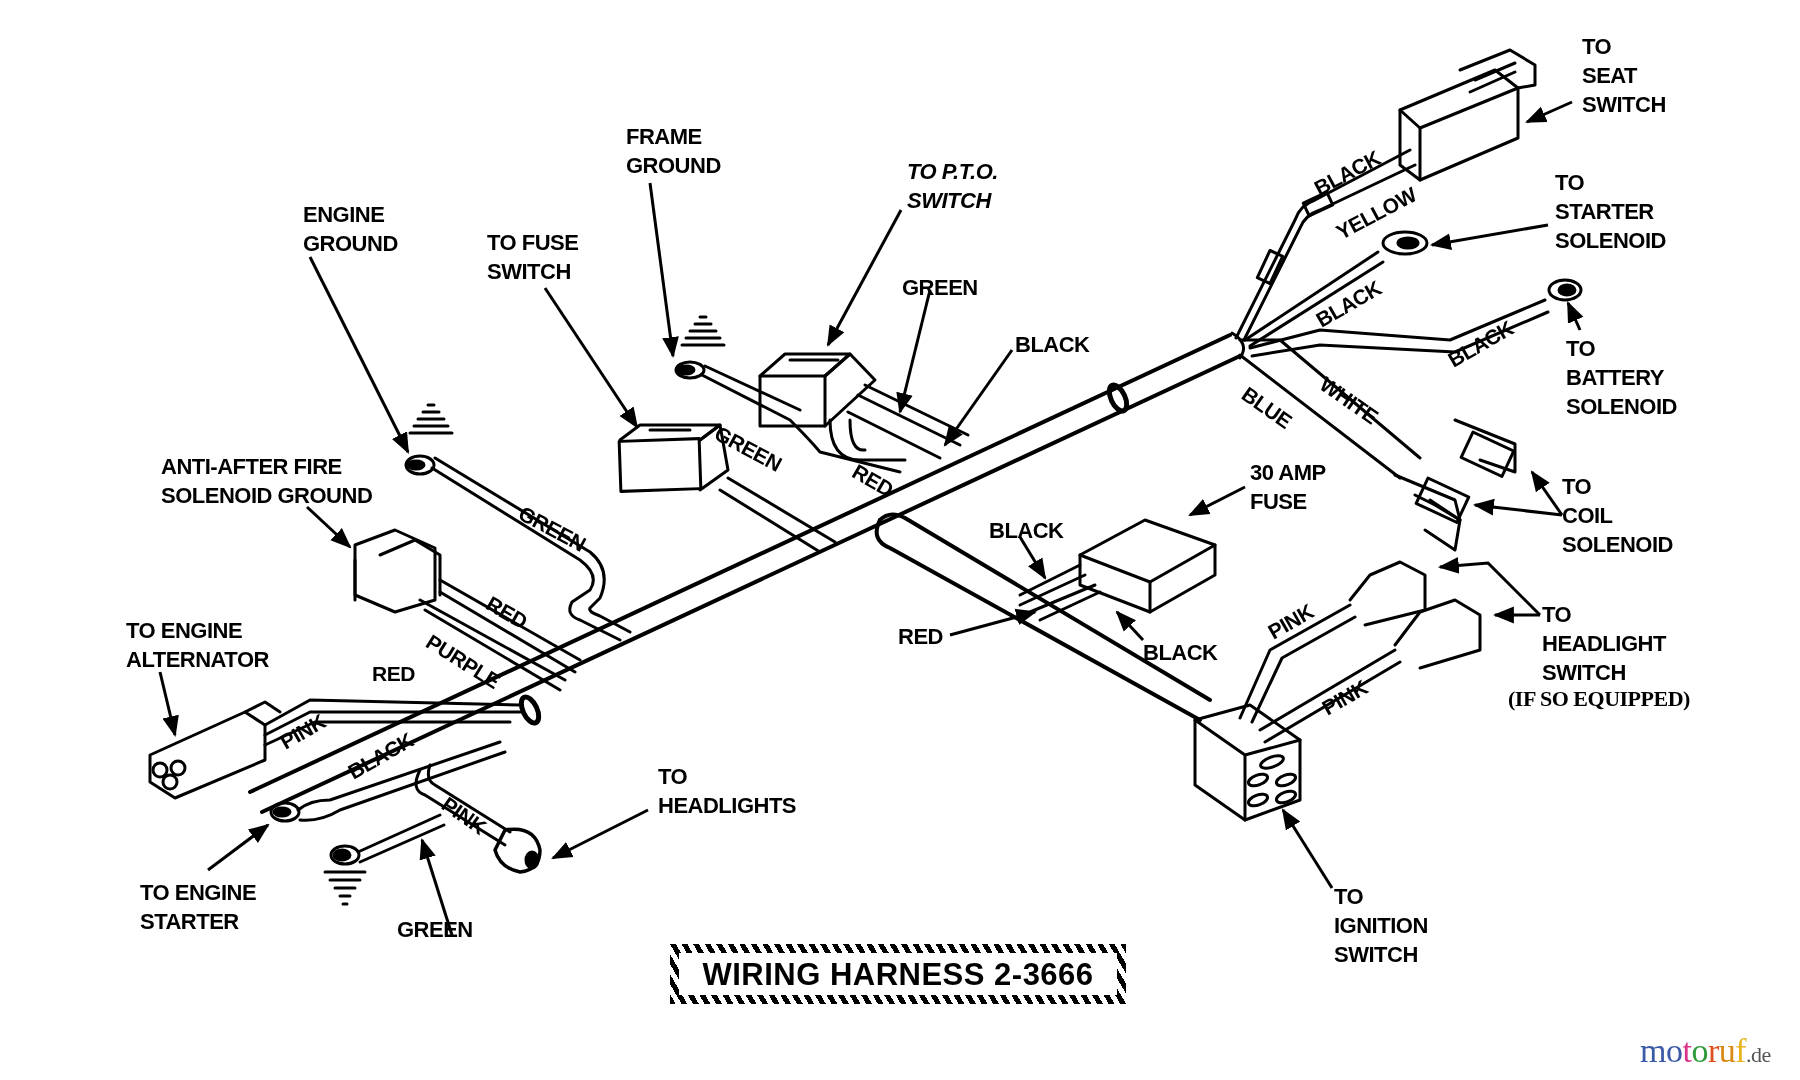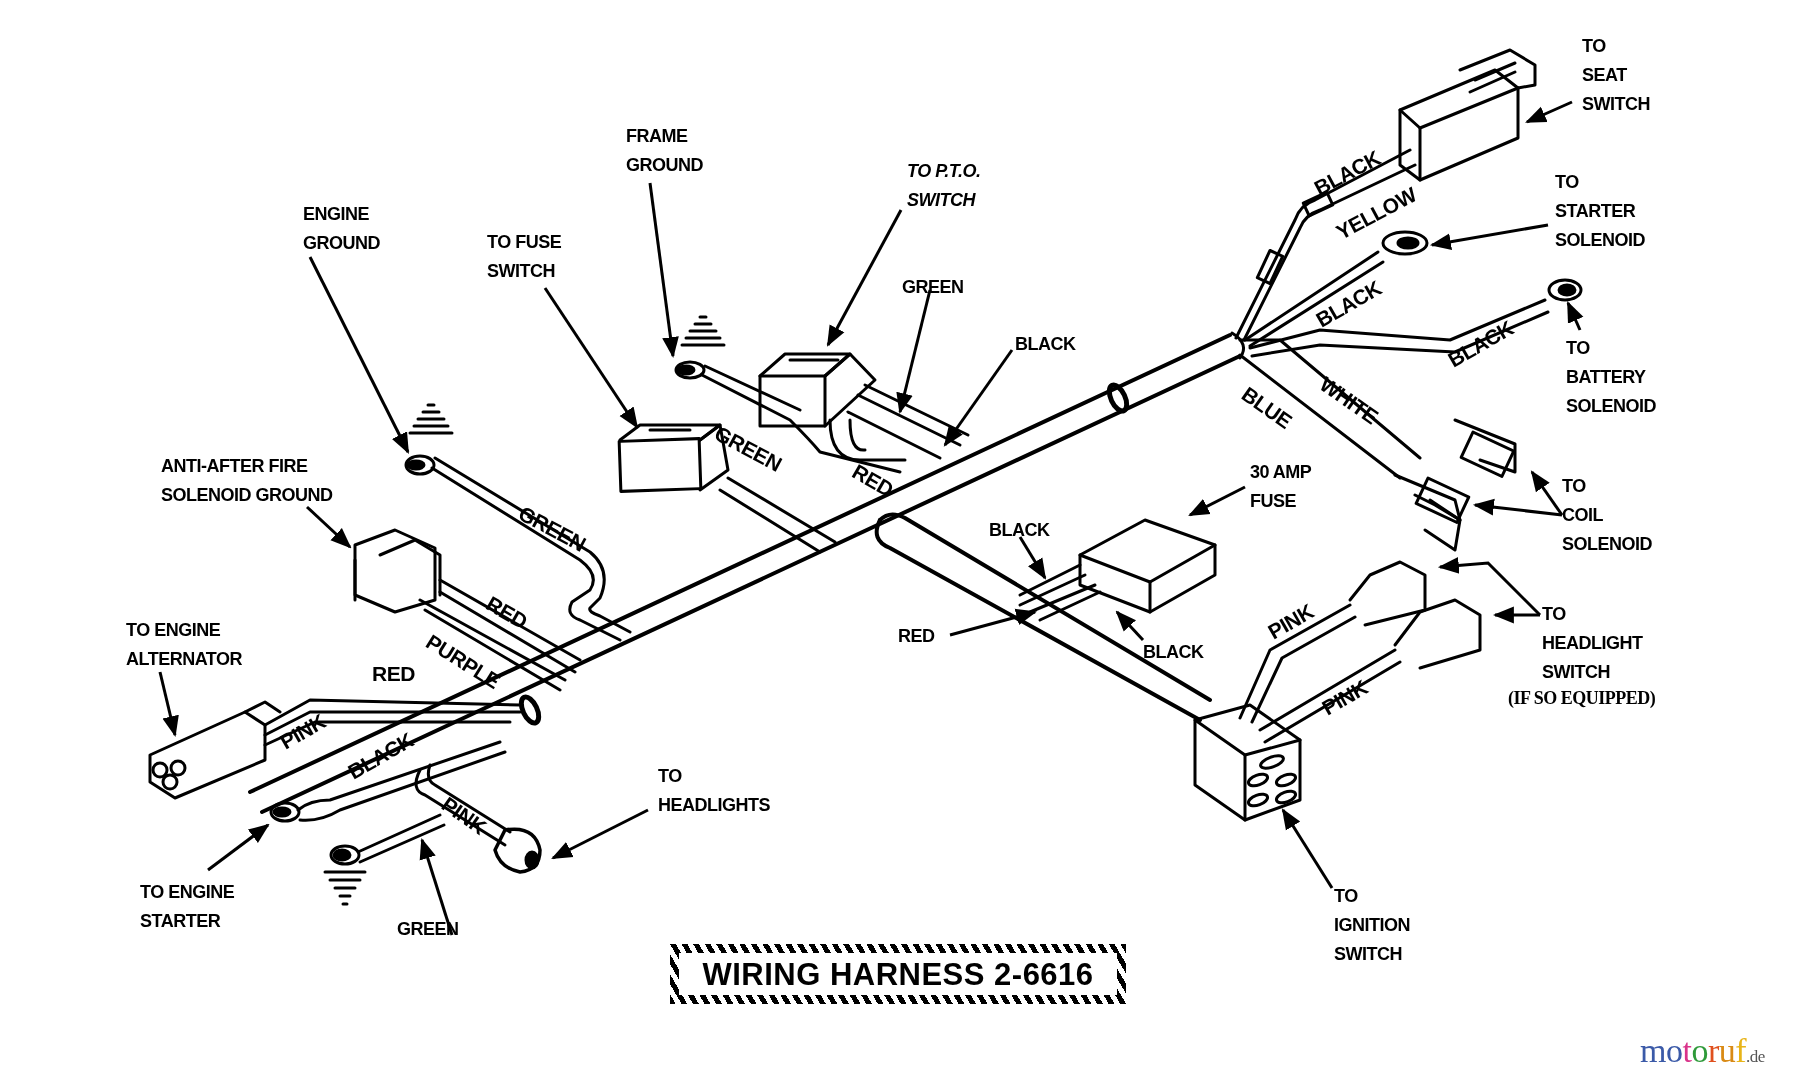--- a/index.html
+++ b/index.html
@@ -1,28 +1,28 @@
 <!DOCTYPE html>
 <html><head>
 <meta charset="utf-8">
 <style>
   html, body { margin: 0; padding: 0; background: #ffffff; }
   body { width: 1800px; height: 1080px; position: relative; overflow: hidden; font-family: "Liberation Sans", sans-serif; }
   #diagram { position: absolute; left: 0; top: 0; width: 1800px; height: 1080px; }
-  .lbl { position: absolute; font-family: "Liberation Sans", sans-serif; font-weight: bold; font-size: 18px; line-height: 29px; color: #000; letter-spacing: -0.5px; white-space: pre; }
+  .lbl { position: absolute; font-family: "Liberation Sans", sans-serif; font-weight: bold; font-size: 22px; line-height: 29px; color: #000; letter-spacing: -0.5px; white-space: pre; }
   .wire-lbl { position: absolute; font-family: "Liberation Sans", sans-serif; font-weight: bold; font-size: 21px; color: #000; letter-spacing: -0.5px; white-space: nowrap; transform-origin: left center; }
   .title-box { position: absolute; left: 670px; top: 944px; width: 456px; height: 60px; box-sizing: border-box;
     border: 9px solid transparent;
     background:
       linear-gradient(#fff,#fff) padding-box,
       repeating-linear-gradient(60deg, #000 0 5px, #fff 5px 10px) border-box; }
   .title-text { position: absolute; left: 0; right: 0; top: 4px; text-align: center; font-family: "Liberation Sans", sans-serif; font-weight: bold; font-size: 31px; color: #000; letter-spacing: 0.5px; }
   .watermark { position: absolute; left: 1640px; top: 1032px; font-family: "Liberation Serif", serif; font-size: 34px; letter-spacing: -0.5px; }
   .watermark span { display: inline-block; }
-  .wm-tld { font-size: 17px; color: #555; }
+  .wm-tld { font-size: 22px; color: #555; }
 </style>
 </head>
 <body>
 
 <svg id="diagram" viewBox="0 0 1800 1080" xmlns="http://www.w3.org/2000/svg">
   <defs>
     <marker id="arr" viewBox="0 0 10 10" refX="9" refY="5" markerWidth="7" markerHeight="7" orient="auto-start-reverse">
       <path d="M0,1 L10,5 L0,9 z" fill="#000"></path>
     </marker>
   </defs>
@@ -295,18 +295,18 @@
 <div class="wire-lbl" style="left:854px;top:458px;transform:rotate(30deg);">RED</div>
 <div class="wire-lbl" style="left:520px;top:500px;transform:rotate(28deg);">GREEN</div>
 <div class="wire-lbl" style="left:488px;top:590px;transform:rotate(30deg);">RED</div>
 <div class="wire-lbl" style="left:428px;top:628px;transform:rotate(32deg);">PURPLE</div>
 <div class="wire-lbl" style="left:372px;top:662px;">RED</div>
 <div class="wire-lbl" style="left:282px;top:732px;transform:rotate(-30deg);">PINK</div>
 <div class="wire-lbl" style="left:350px;top:762px;transform:rotate(-30deg);">BLACK</div>
 <div class="wire-lbl" style="left:444px;top:790px;transform:rotate(35deg);">PINK</div>
 
 <div class="title-box">
-  <div class="title-text">WIRING HARNESS 2-6616</div>
+  <div class="title-text">WIRING HARNESS 2-3666</div>
 </div>
 
 <div class="watermark">
   <span style="color: rgb(59, 90, 168);">m</span><span style="color: rgb(59, 90, 168);">o</span><span style="color: rgb(217, 51, 138);">t</span><span style="color: rgb(47, 154, 58);">o</span><span style="color: rgb(224, 80, 30);">r</span><span style="color: rgb(217, 138, 20);">u</span><span style="color: rgb(232, 180, 24);">f</span><span class="wm-tld">.de</span>
 </div>
 
 </body></html>

